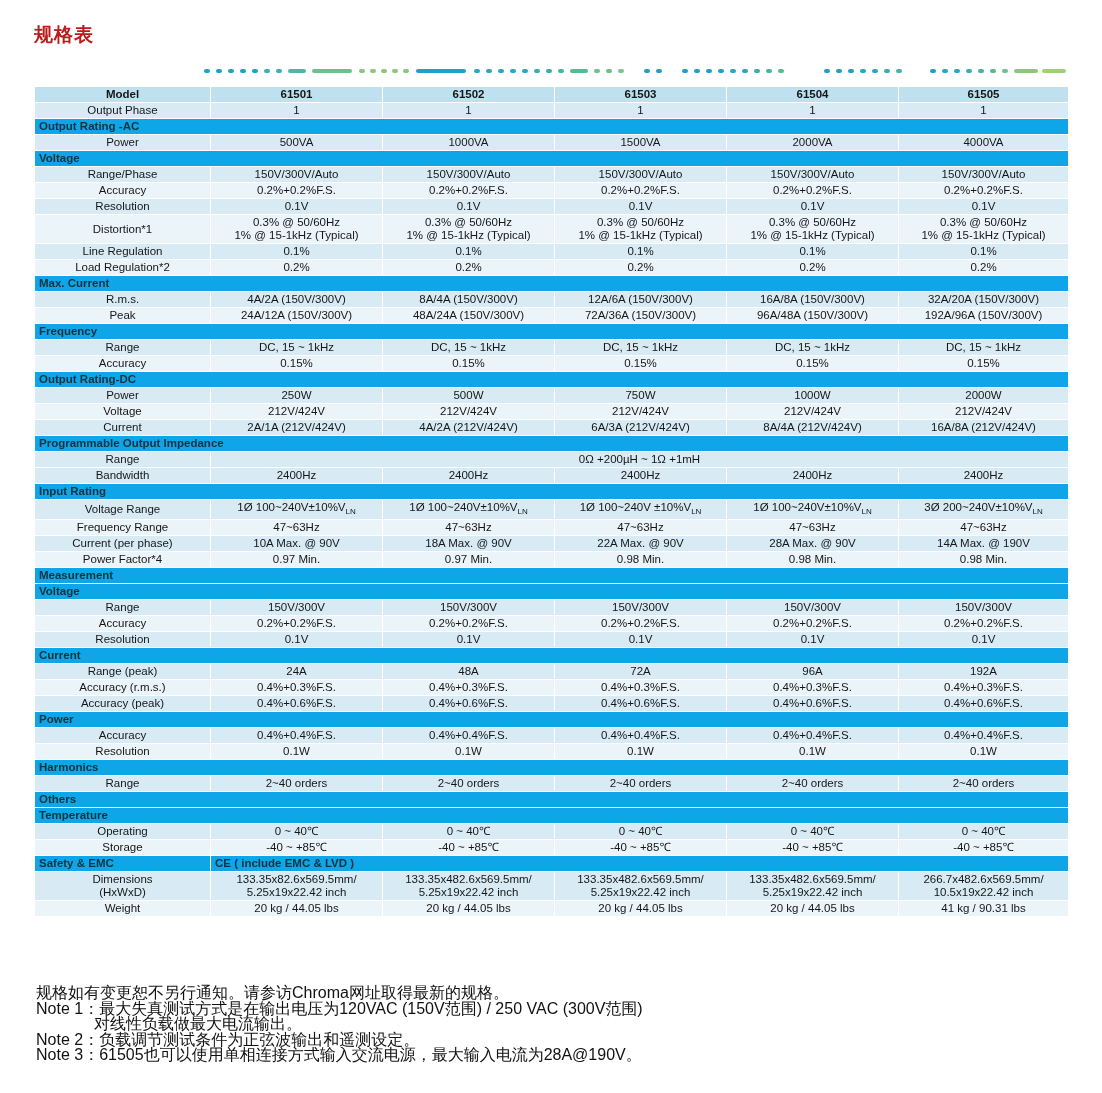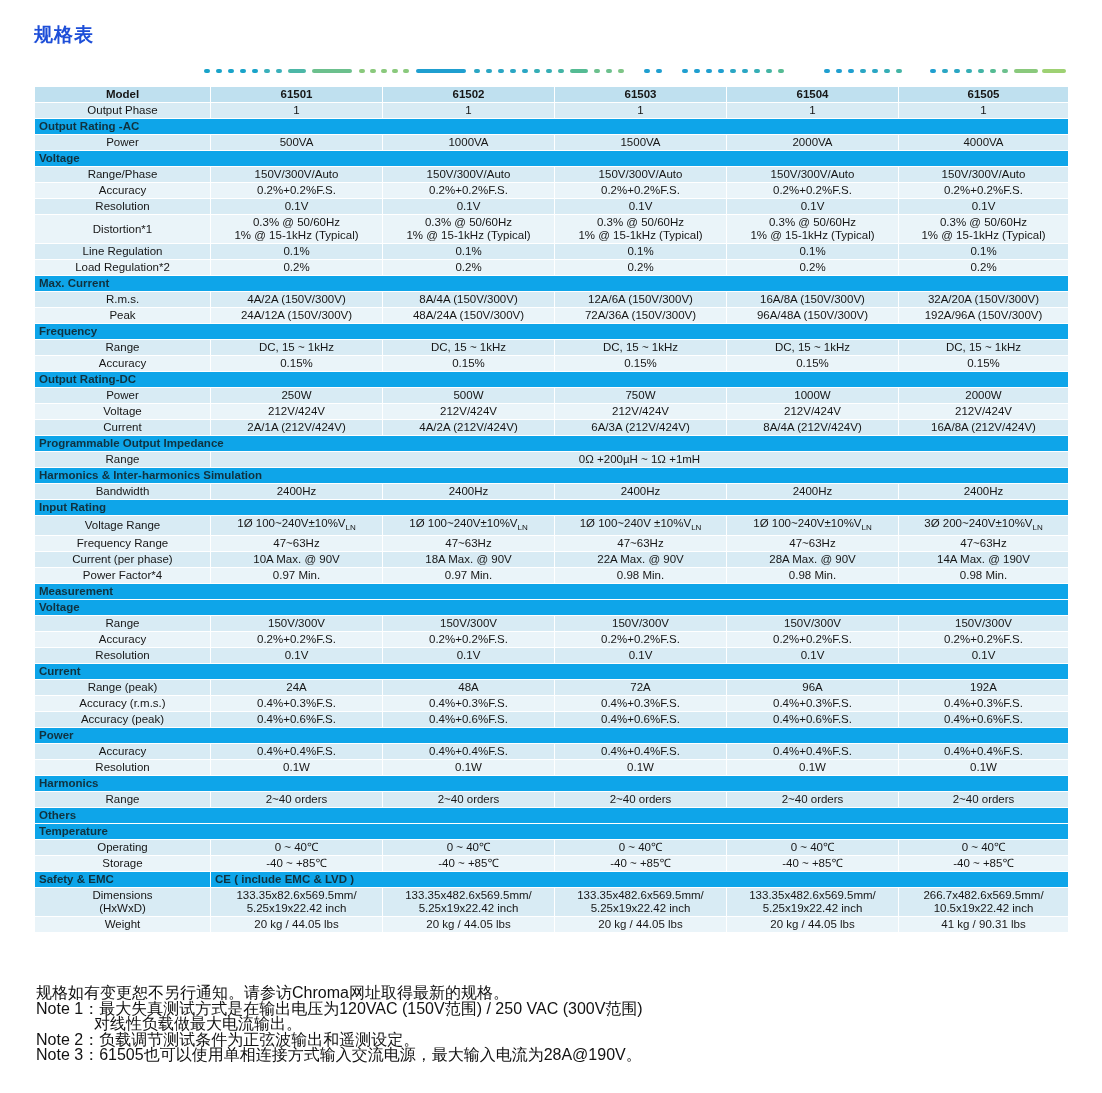--- a/index.html
+++ b/index.html
@@ -7,21 +7,21 @@
     width:1102px;height:1093px;
     background:#ffffff;
     font-family:"Liberation Sans", sans-serif;
     color:#1a1a1a;
     -webkit-font-smoothing:antialiased;
   }
   .page{position:relative;width:1102px;height:1093px;overflow:hidden;}
 
   .title{
     position:absolute;left:34px;top:22px;
-    font-size:19px;font-weight:bold;color:#1d4ed8;
+    font-size:19px;font-weight:bold;color:#b91c1c;
     letter-spacing:1px;
   }
 
   
   .rule{
     position:absolute;left:34px;top:62px;width:1034px;height:10px;
   }
 
   table.spec{
     position:absolute;left:34px;top:86px;
@@ -290,23 +290,20 @@
           <td>8A/4A (212V/424V)</td>
           <td>16A/8A (212V/424V)</td>
         </tr>
         <tr class="section">
           <td class="lbl" colspan="6">Programmable Output Impedance</td>
         </tr>
         <tr class="rowA">
           <td class="lbl">Range</td>
           <td colspan="5" class="merge">0Ω +200µH ~ 1Ω +1mH</td>
         </tr>
-        <tr class="section">
-          <td class="lbl" colspan="6">Harmonics &amp; Inter-harmonics Simulation</td>
-        </tr>
         <tr class="rowA">
           <td class="lbl">Bandwidth</td>
           <td>2400Hz</td>
           <td>2400Hz</td>
           <td>2400Hz</td>
           <td>2400Hz</td>
           <td>2400Hz</td>
         </tr>
         <tr class="section">
           <td class="lbl" colspan="6">Input Rating</td>

